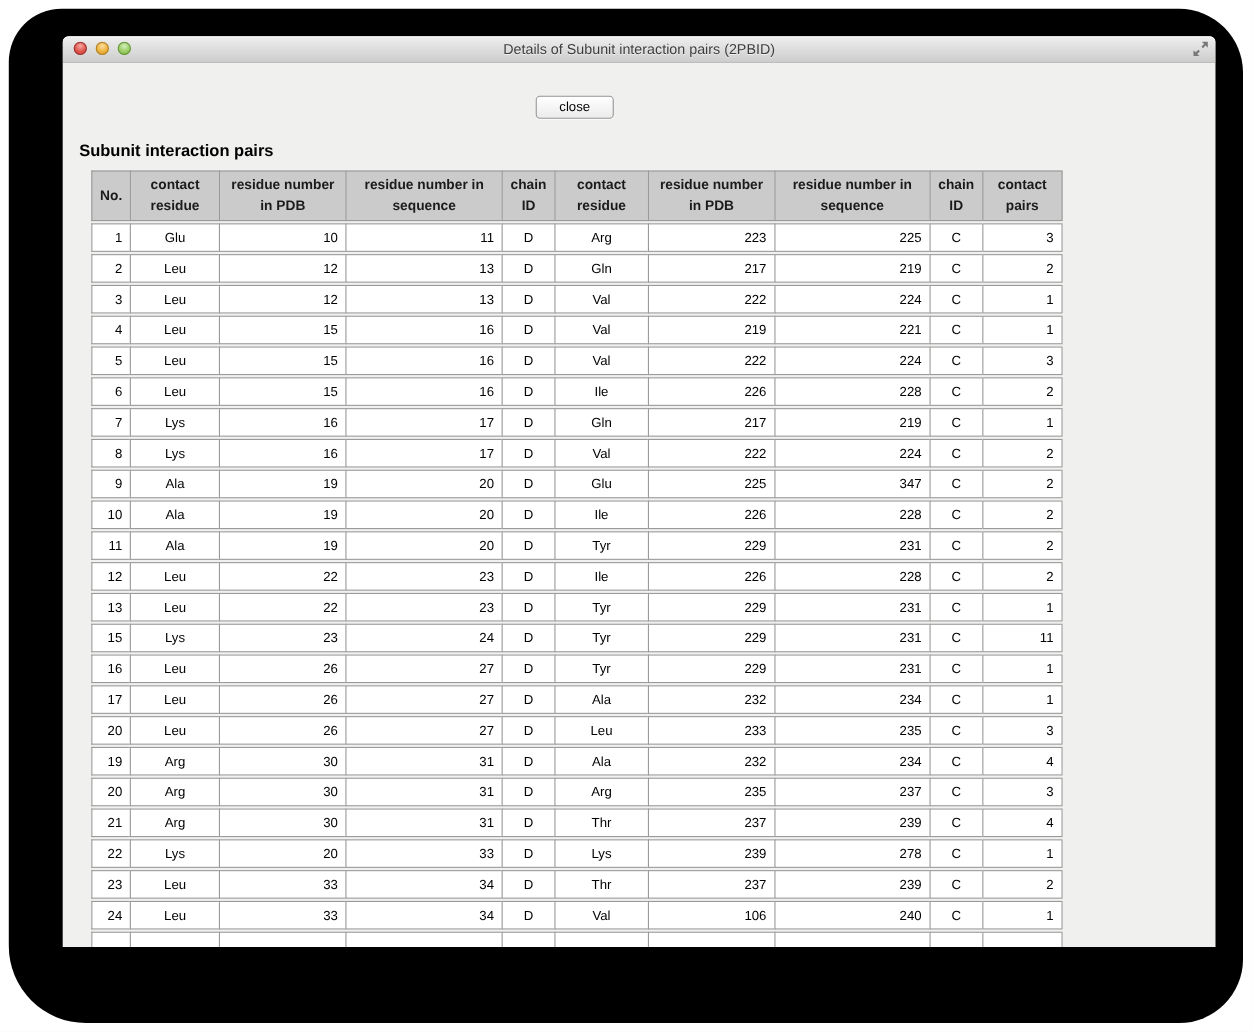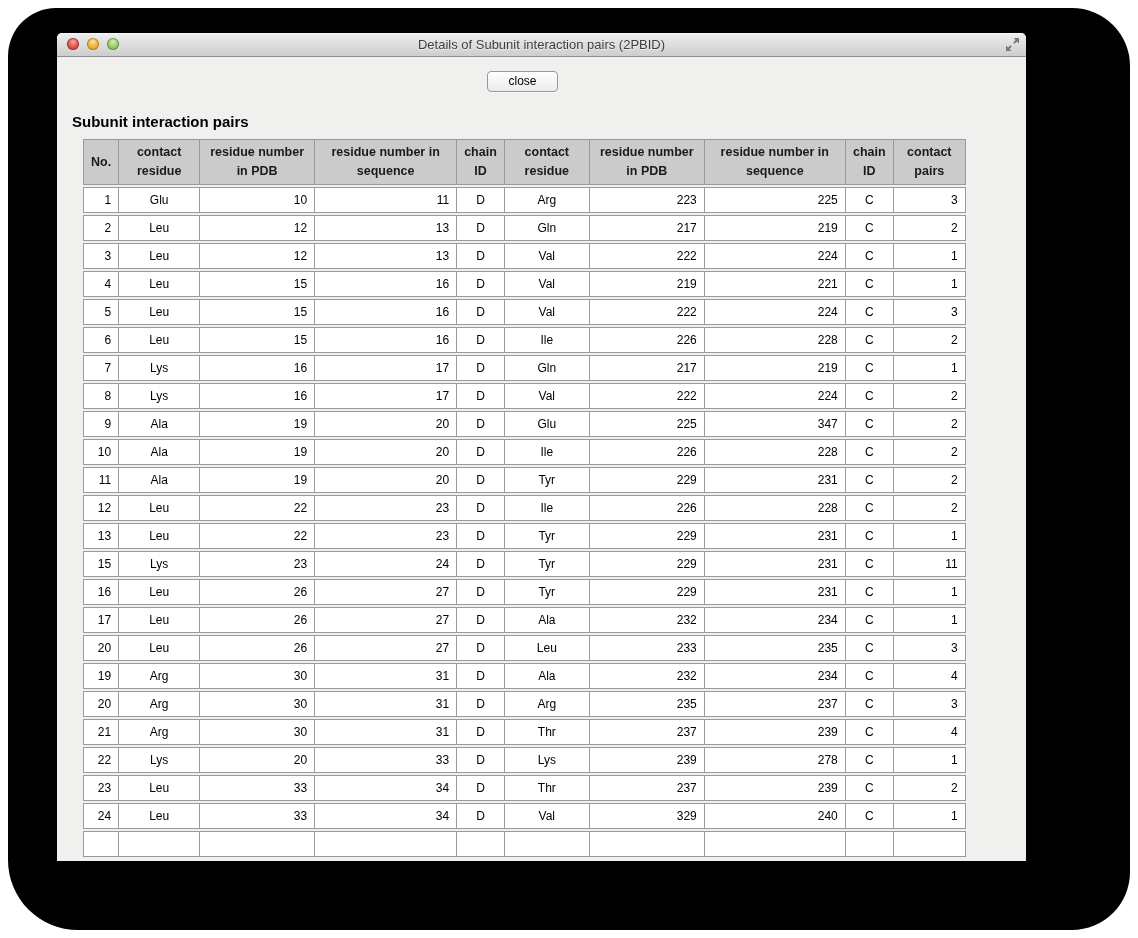--- a/index.html
+++ b/index.html
@@ -5,21 +5,21 @@
   html,body{margin:0;padding:0;}
   body{
     width:1138px;height:938px;position:relative;background:#ffffff;
     font-family:"Liberation Sans",sans-serif;overflow:hidden;
   }
   .shadow-blob{
     position:absolute;left:8px;top:8px;width:1122px;height:922px;
     background:#000;border-radius:48px 58px 58px 70px;
   }
   .window{
-    position:absolute;left:57px;top:33px;width:969px;height:828px;
+    position:absolute;left:57px;top:33px;width:1048px;height:828px;
     background:#f0f0ee;border-radius:5px 5px 0 0;overflow:hidden;
   }
   .titlebar{
     height:23px;background:linear-gradient(#efefef,#cdcdcd);
     border-bottom:1px solid #8f8f8f;border-radius:5px 5px 0 0;
     position:relative;box-shadow:inset 0 1px 0 #f8f8f8;
   }
   .lights{position:absolute;left:10px;top:5px;display:flex;gap:8px;}
   .light{width:12px;height:12px;border-radius:50%;padding:0;border:none;cursor:default;}
   .light.red{background:radial-gradient(circle at 50% 32%,#f6a9a2 0%,#df564d 50%,#c44039 100%);box-shadow:inset 0 0 0 1px rgba(115,30,25,.6);}
@@ -30,21 +30,21 @@
     text-align:center;font-size:13px;color:#3d3d3d;
     text-shadow:0 1px 0 rgba(255,255,255,.6);white-space:nowrap;
   }
   .resize{position:absolute;right:6px;top:4px;width:15px;height:15px;cursor:pointer;}
 
   .close-row{margin:14px 0 0 26px;width:879px;text-align:center;}
   .close-btn{
     font-family:"Liberation Sans",sans-serif;font-size:12px;line-height:14px;
     padding:2px 20px 3px;border:1px solid #979797;border-radius:4px;
     background:linear-gradient(#ffffff,#ebebeb);color:#000;
-    box-shadow:0 1px 0 rgba(255,255,255,.7);cursor:pointer;
+    box-shadow:0 1px 0 rgba(255,255,255,.7);cursor:pointer;margin-top:16px;
   }
   .section-title{margin:21px 0 0 15px;font-size:15px;font-weight:bold;color:#000;}
 
   .table-wrap{margin:7px 0 0 26px;}
   table.pairs{
     border-collapse:separate;border-spacing:0 2px;
     font-size:12px;color:#000;table-layout:fixed;
   }
   .pairs th,.pairs td{
     border:1px solid #9a9a9a;border-right:none;
@@ -382,21 +382,21 @@
               <td class="c8">C</td>
               <td class="c9">2</td>
             </tr>
             <tr>
               <td class="c0">24</td>
               <td class="c1">Leu</td>
               <td class="c2">33</td>
               <td class="c3">34</td>
               <td class="c4">D</td>
               <td class="c5">Val</td>
-              <td class="c6">329</td>
+              <td class="c6">106</td>
               <td class="c7">240</td>
               <td class="c8">C</td>
               <td class="c9">1</td>
             </tr>
             <tr>
               <td class="c0"></td>
               <td class="c1"></td>
               <td class="c2"></td>
               <td class="c3"></td>
               <td class="c4"></td>

